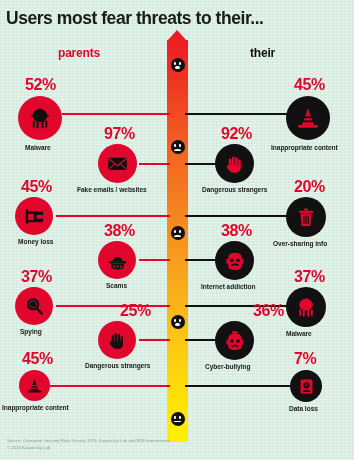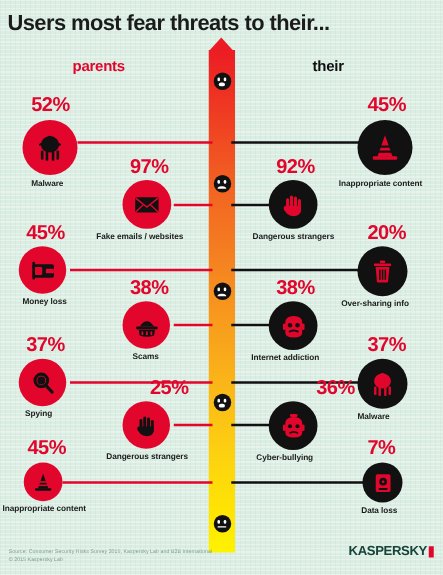--- a/index.html
+++ b/index.html
@@ -466,18 +466,14 @@
         </svg>
     </div>
     <div class="lbl" style="left:17px; top:55px;">Data loss</div>
   </div>
 
   <div id="footer-src">
     <div>Source: Consumer Security Risks Survey 2015, Kaspersky Lab and B2B International</div>
     <div>© 2015 Kaspersky Lab</div>
   </div>
 
-  <div id="brand">
-    <span id="brand-text">KASPERSKY</span>
-    <span id="brand-mark"></span>
-  </div>
 
 </div>
 
 </body></html>

